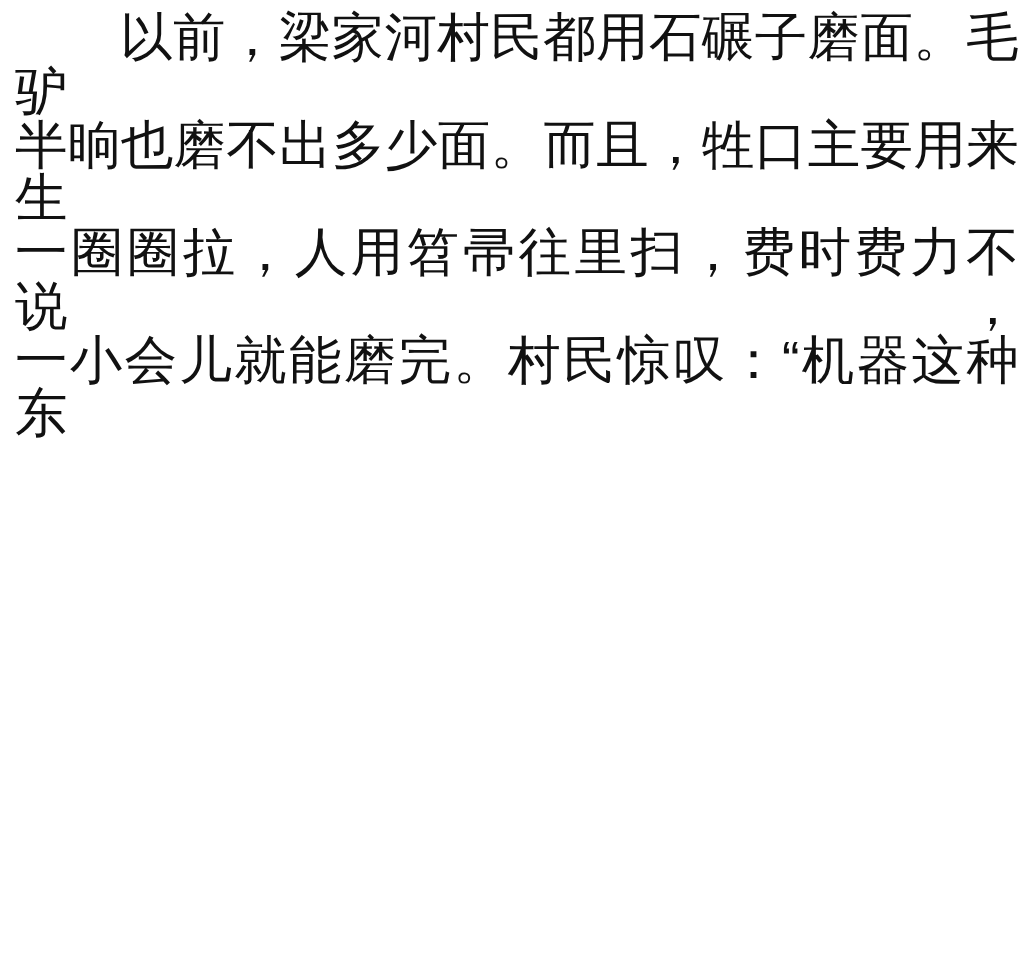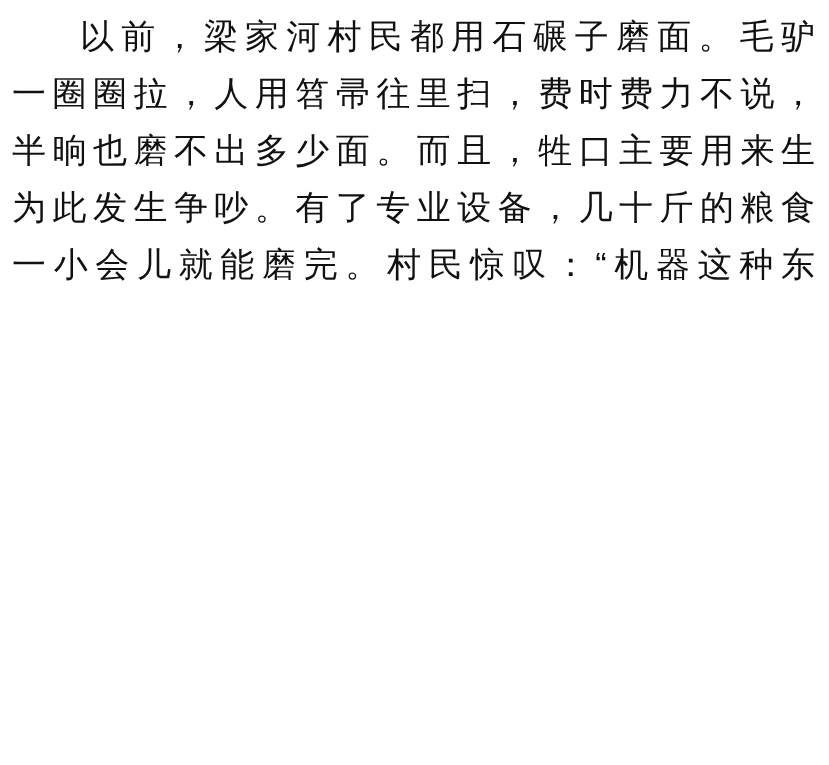--- a/index.html
+++ b/index.html
@@ -20,40 +20,39 @@
     padding: 8px 14px 0 12px;
     background: #ffffff;
     color: #111111;
   }
   .para {
     margin: 0;
     padding: 0;
   }
   .line {
     display: block;
-    font-size: 34px;
-    line-height: 57px;
+    font-size: 42px;
+    line-height: 43px;
     color: #111111;
     letter-spacing: 0;
     white-space: normal;
     text-align: justify;
     text-align-last: justify;
     text-justify: inter-character;
   }
   .line.indent {
     text-indent: 2em;
   }
 </style>
 </head>
 <body>
 
 <div class="page">
 
   <p class="para">
     <span class="line indent">以前，梁家河村民都用石碾子磨面。毛驴</span>
+    <span class="line">半晌也磨不出多少面。而且，牲口主要用来生</span>
     <span class="line">一圈圈拉，人用笤帚往里扫，费时费力不说，</span>
-    <span class="line">半晌也磨不出多少面。而且，牲口主要用来生</span>
-    <span class="line">为此发生争吵。有了专业设备，几十斤的粮食</span>
     <span class="line">一小会儿就能磨完。村民惊叹：“机器这种东</span>
 
   </p>
 
 </div>
 
 </body></html>

